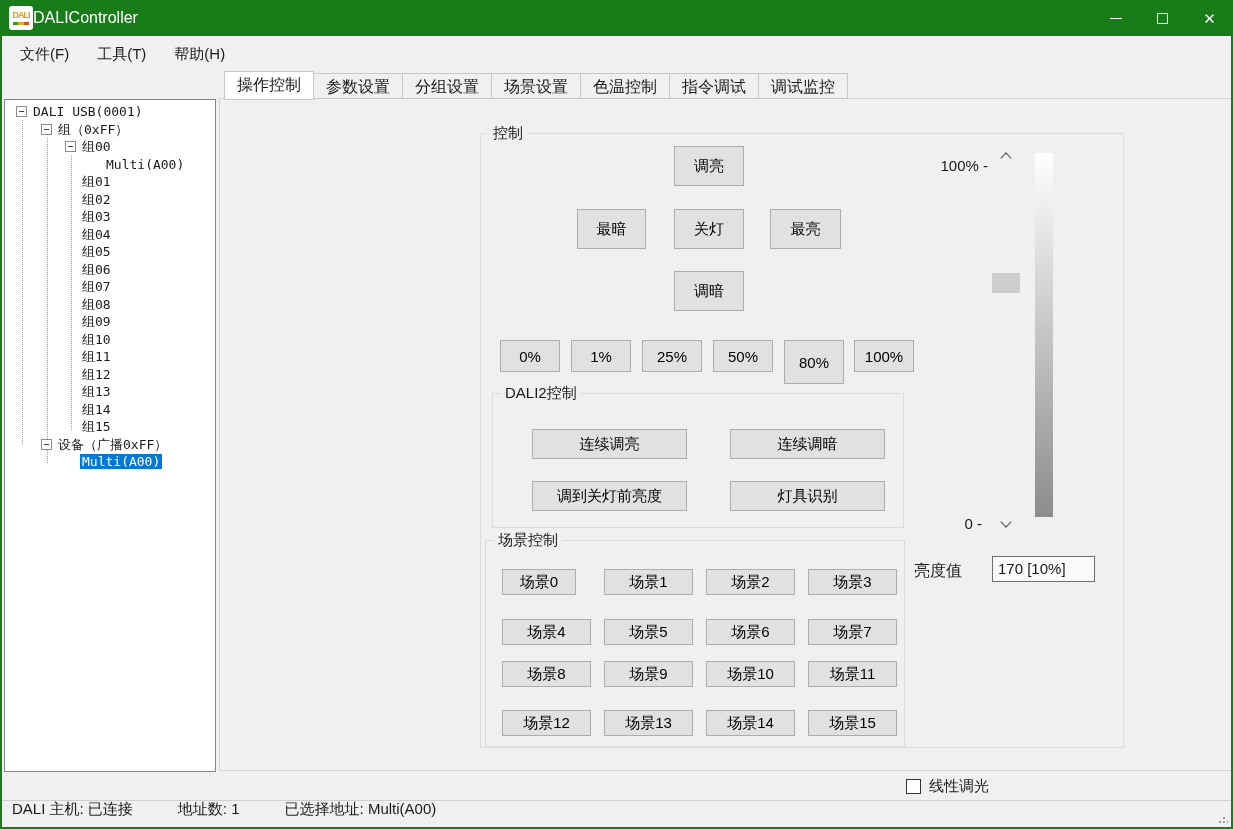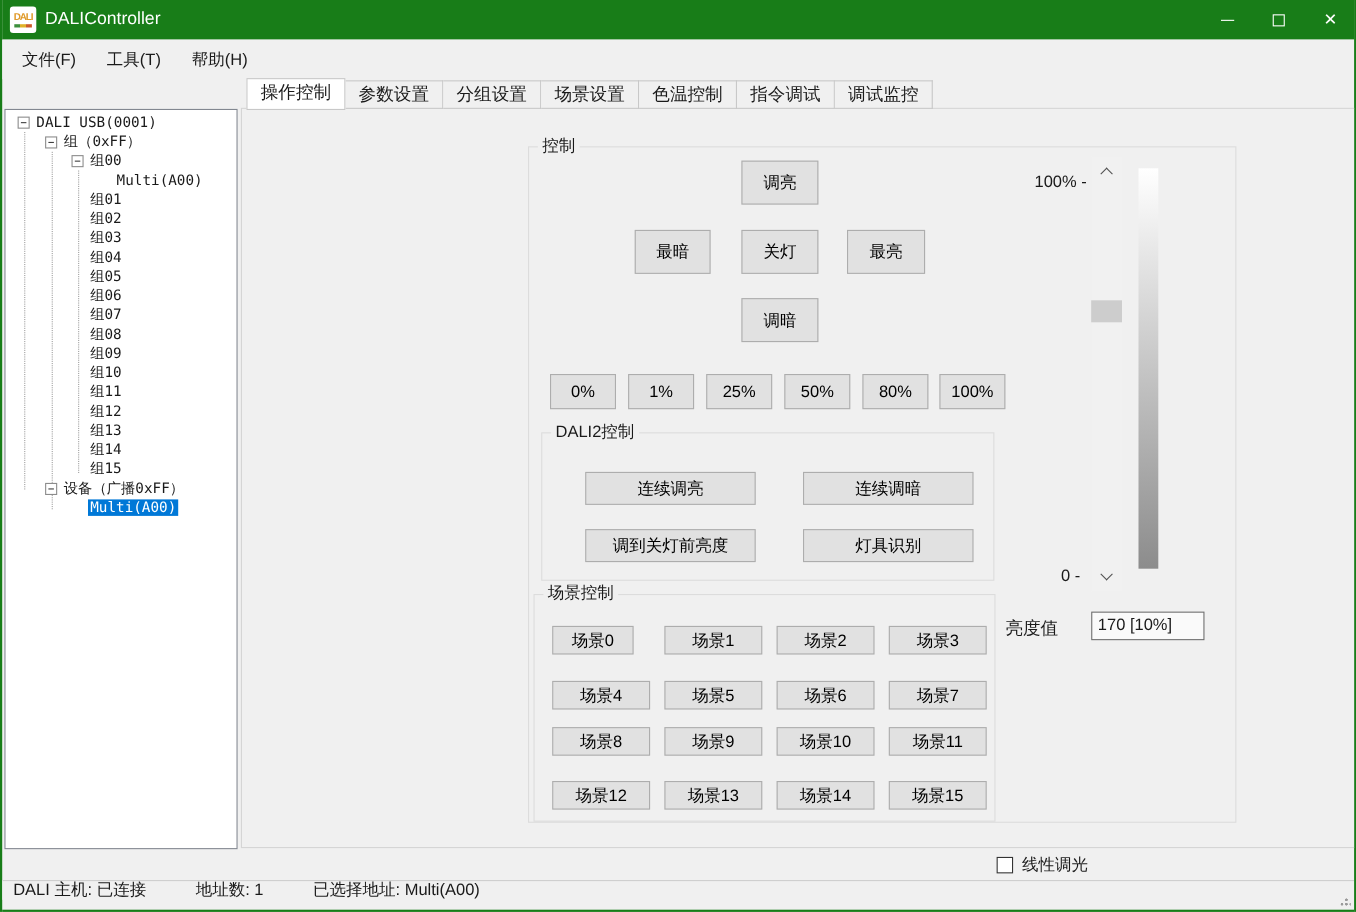--- a/index.html
+++ b/index.html
@@ -9,21 +9,21 @@
          border-left:2px solid #187d18; border-right:2px solid #187d18; overflow:hidden; }
 
   
   .titlebar { position:absolute; left:-2px; top:0; width:1233px; height:36px; background:#187d18;
               display:flex; align-items:center; }
   .app-icon { width:24px; height:24px; margin-left:9px; background:#fff; border-radius:3px;
               display:flex; flex-direction:column; align-items:center; justify-content:center; }
   .app-icon .txt { font-size:9px; font-weight:bold; color:#e09a28; letter-spacing:-1px; line-height:9px; }
   .app-icon .bar { width:16px; height:3px; margin-top:2px;
                    background:linear-gradient(to right,#3d8f3d 33%,#e0b128 33%,#e0b128 66%,#cc5a28 66%); }
-  .title-text { color:#fff; font-size:16px; margin-left:8px; }
+  .title-text { color:#fff; font-size:16px; }
   .winbtns { margin-left:auto; display:flex; height:36px; }
   .winbtn { width:47px; height:36px; display:flex; align-items:center; justify-content:center; color:#fff; }
   .min-glyph { width:12px; height:0; border-top:1px solid #fff; display:block; }
   .max-glyph { width:11px; height:11px; border:1px solid #fff; display:block; }
   .close-glyph { font-size:15px; line-height:15px; }
 
   
   .menubar { position:absolute; left:0; top:36px; width:1229px; height:36px; background:#f0f0f0;
              display:flex; align-items:center; }
   .menu-item { font-size:15px; padding:6px 10px; margin-left:8px; }
@@ -173,21 +173,21 @@
     <button class="btn" style="left:193px; top:12px;  width:70px; height:40px;">调亮</button>
     <button class="btn" style="left:96px;  top:75px;  width:69px; height:40px;">最暗</button>
     <button class="btn" style="left:193px; top:75px;  width:70px; height:40px;">关灯</button>
     <button class="btn" style="left:289px; top:75px;  width:71px; height:40px;">最亮</button>
     <button class="btn" style="left:193px; top:137px; width:70px; height:40px;">调暗</button>
     <div id="percent-row">
         <button class="btn" style="left: 19px; top: 206px; width: 60px; height: 32px;">0%</button>
         <button class="btn" style="left: 90px; top: 206px; width: 60px; height: 32px;">1%</button>
         <button class="btn" style="left: 161px; top: 206px; width: 60px; height: 32px;">25%</button>
         <button class="btn" style="left: 232px; top: 206px; width: 60px; height: 32px;">50%</button>
-        <button class="btn" style="left: 303px; top: 206px; width: 60px; height: 32px;">80%</button>
+        <button class="btn" style="left: 303px; top: 206px; width: 60px; height: 44px;">80%</button>
         <button class="btn" style="left: 373px; top: 206px; width: 60px; height: 32px;">100%</button>
       </div>
   </div>
 
   <div class="groupbox" style="left:490px; top:393px; width:412px; height:135px;">
     <span class="gb-title">DALI2控制</span>
     <button class="btn" style="left:39px;  top:35px; width:155px; height:30px;">连续调亮</button>
     <button class="btn" style="left:237px; top:35px; width:155px; height:30px;">连续调暗</button>
     <button class="btn" style="left:39px;  top:87px; width:155px; height:30px;">调到关灯前亮度</button>
     <button class="btn" style="left:237px; top:87px; width:155px; height:30px;">灯具识别</button>

